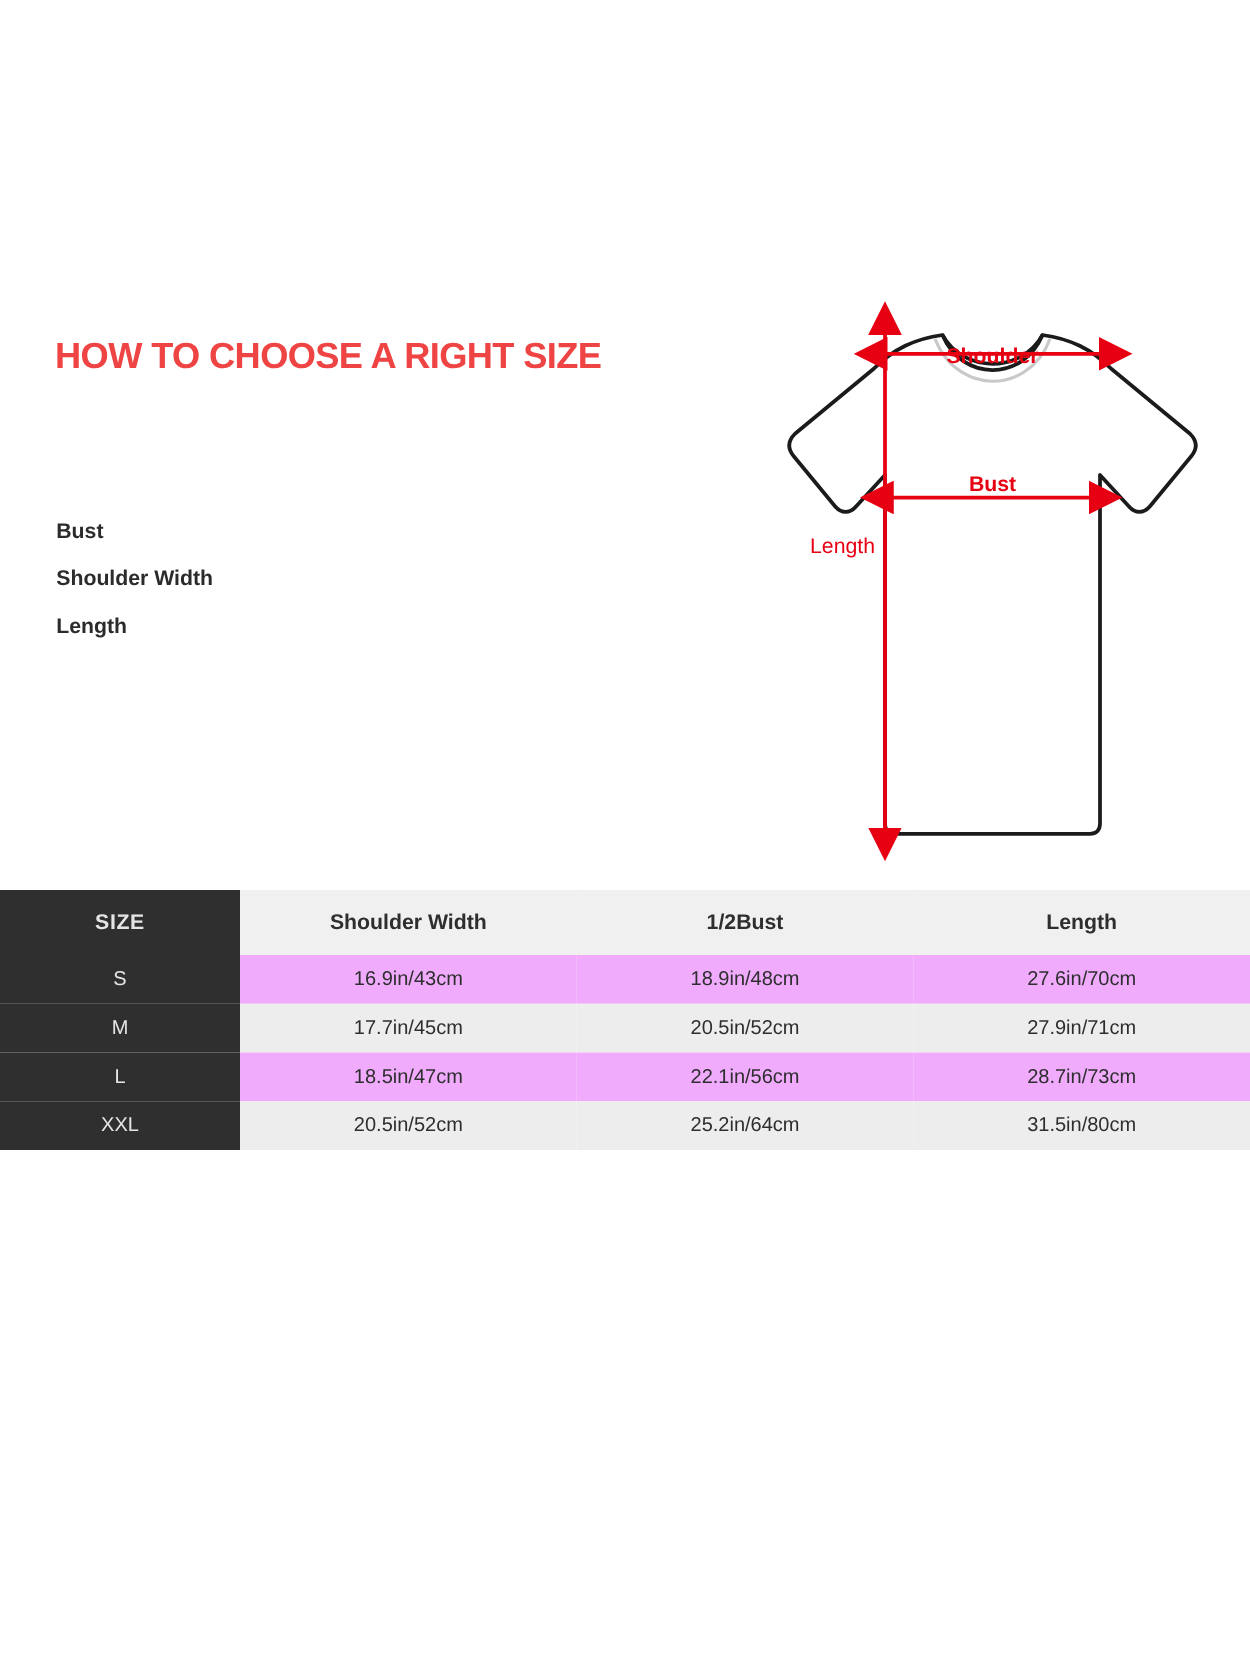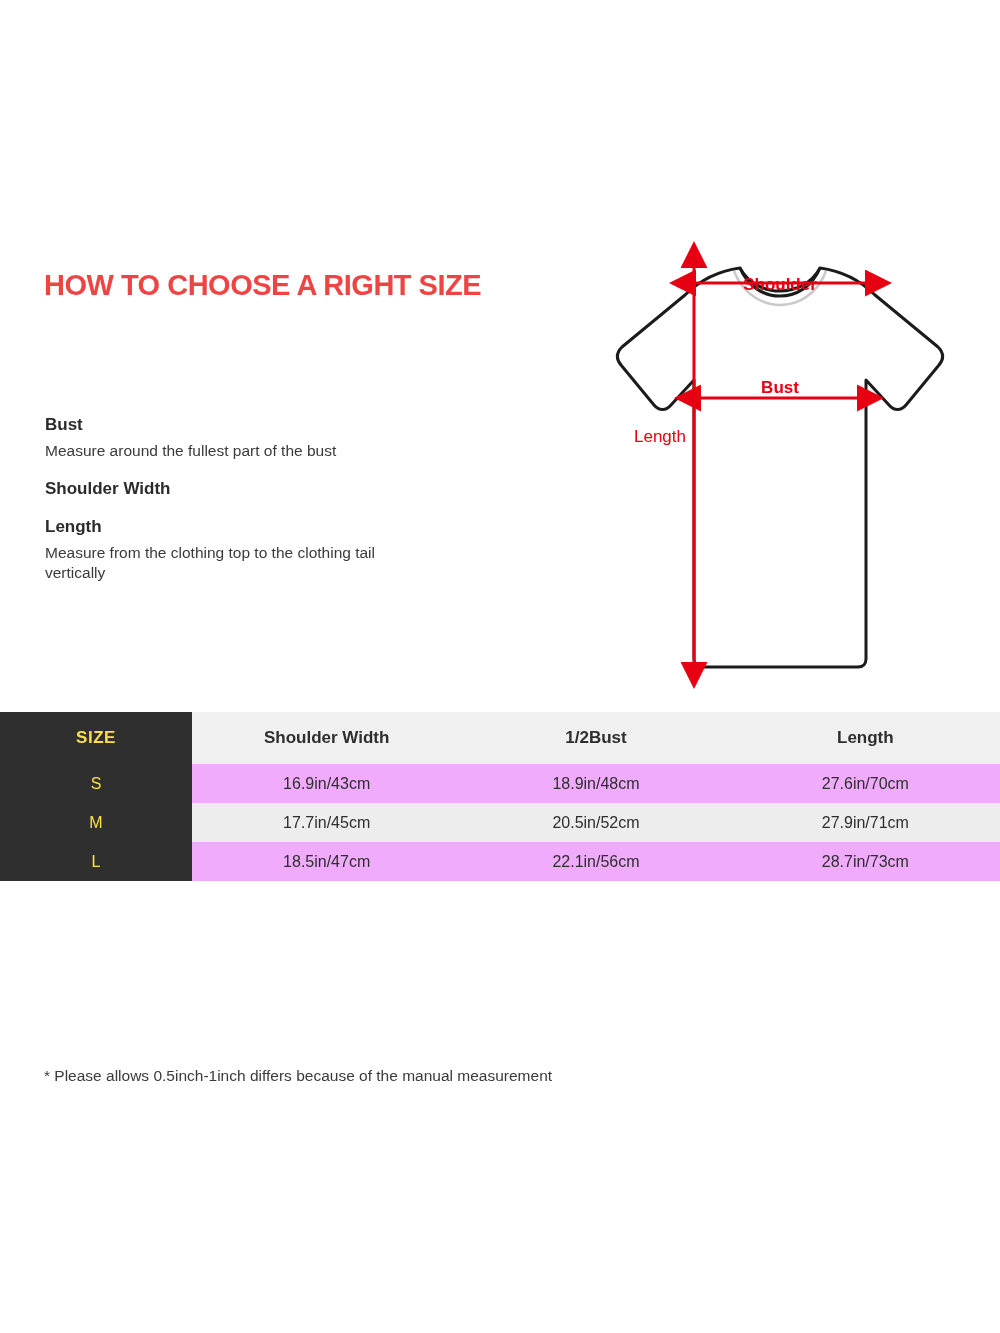--- a/index.html
+++ b/index.html
@@ -59,21 +59,21 @@
   .def-desc {
     font-size: 15.5px;
     line-height: 20px;
     color: #3a3a3a;
     max-width: 360px;
   }
 
   
   .diagram {
     position: absolute;
-    left: 508px;
+    left: 522px;
     top: 235px;
     width: 470px;
     height: 460px;
   }
   .diagram svg { display: block; }
 
   
   .table-wrap {
     position: absolute;
     left: 0;
@@ -100,21 +100,21 @@
     font-weight: bold;
     font-size: 17px;
     background: #f0f0f0;
   }
   table.size-table tbody tr:nth-child(even) td {
     background: #ededed;
   }
   table.size-table th.size-col,
   table.size-table td.size-col {
     background: #2f2f2f !important;
-    color: #fde047;
+    color: #e5e5e5;
     width: 192px;
   }
   table.size-table thead th.size-col {
     background: #2f2f2f !important;
     letter-spacing: 0.5px;
   }
 
   .note {
     position: absolute;
     left: 44px;
@@ -128,28 +128,26 @@
 
 <div class="page">
 
   <div class="top-section">
 
     <div class="headline">HOW TO CHOOSE A RIGHT SIZE</div>
 
     <div class="defs">
       <div class="def-block">
         <div class="def-term">Bust</div>
-        <div class="def-desc">Measure around the fullest part of the bust</div>
       </div>
       <div class="def-block">
         <div class="def-term">Shoulder Width</div>
       </div>
       <div class="def-block">
         <div class="def-term">Length</div>
-        <div class="def-desc">Measure from the clothing top to the clothing tail vertically</div>
       </div>
     </div>
 
     <div class="diagram">
       <svg width="470" height="460" viewBox="0 0 470 460" xmlns="http://www.w3.org/2000/svg">
         <defs>
           <marker id="arrL" markerWidth="9" markerHeight="9" refX="8" refY="4.5" orient="auto">
             <path d="M9,0 L0,4.5 L9,9 z" fill="#e60012"></path>
           </marker>
           <marker id="arrR" markerWidth="9" markerHeight="9" refX="1" refY="4.5" orient="auto">
@@ -222,19 +220,24 @@
           <td>17.7in/45cm</td>
           <td>20.5in/52cm</td>
           <td>27.9in/71cm</td>
         </tr>
         <tr>
           <td class="size-col">L</td>
           <td>18.5in/47cm</td>
           <td>22.1in/56cm</td>
           <td>28.7in/73cm</td>
         </tr>
+        <tr>
+          <td class="size-col">XXL</td>
+          <td>20.5in/52cm</td>
+          <td>25.2in/64cm</td>
+          <td>31.5in/80cm</td>
+        </tr>
       </tbody>
     </table>
   </div>
 
-  <div class="note">* Please allows 0.5inch-1inch differs because of the  manual measurement</div>
 
 </div>
 
 </body></html>

